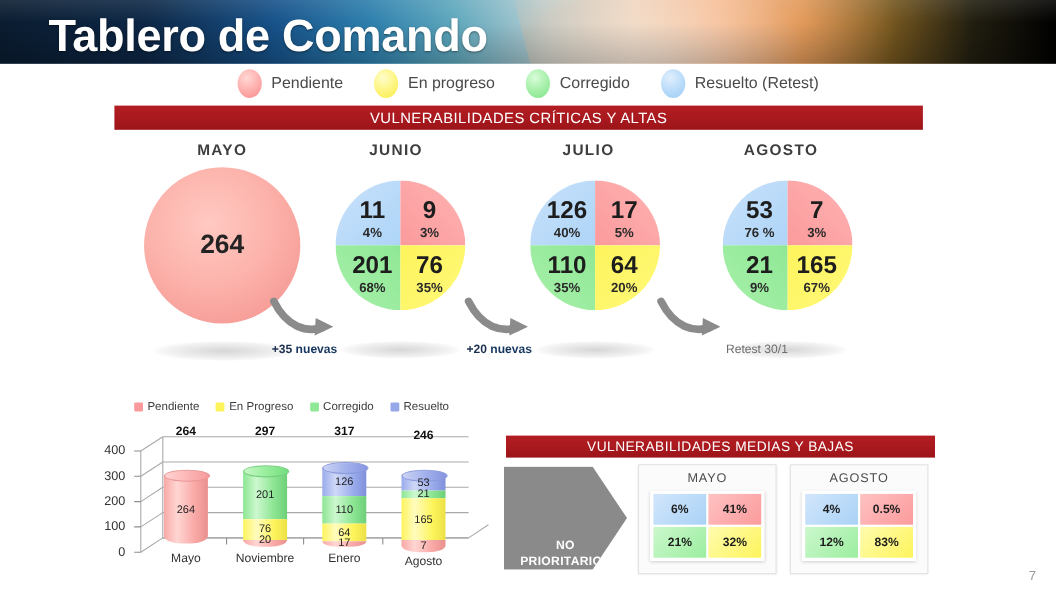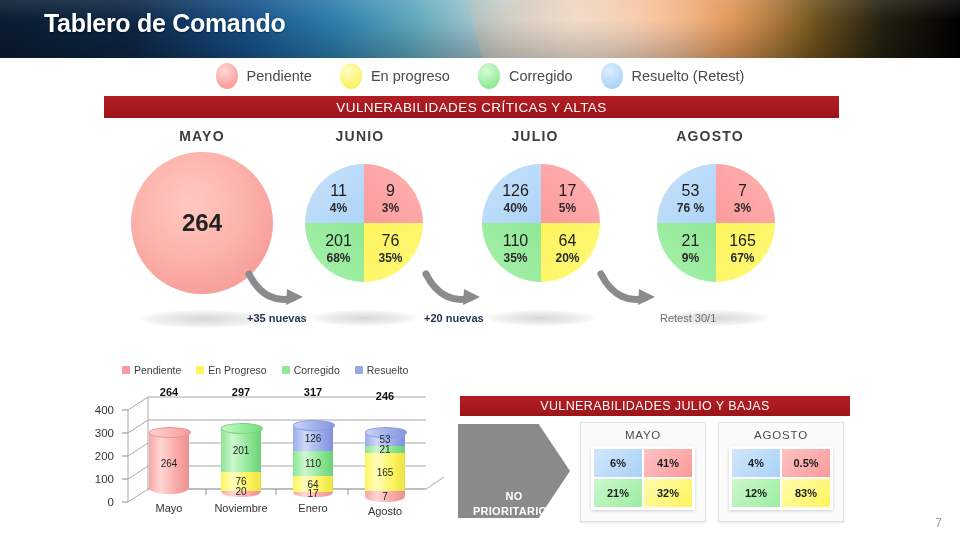--- a/index.html
+++ b/index.html
@@ -34,21 +34,21 @@
     background:radial-gradient(ellipse at 30% 60%, rgba(255,240,225,.75) 0%, rgba(255,190,140,.25) 45%, rgba(0,0,0,0) 72%);
     transform:rotate(-14deg);pointer-events:none;
   }
   #header .vshade{
     position:absolute;left:0;top:0;width:960px;height:58px;
     background:linear-gradient(180deg, rgba(255,255,255,.10) 0%, rgba(0,0,0,0) 35%, rgba(0,0,0,.22) 100%);
     pointer-events:none;
   }
   #deck-title{
     position:absolute;left:44px;top:9px;
-    font-size:25px;font-weight:bold;color:#ffffff;letter-spacing:-.3px;
+    font-size:41px;font-weight:bold;color:#ffffff;letter-spacing:-.3px;
     text-shadow:0 1px 2px rgba(0,0,0,.45);
     white-space:nowrap;
   }
 
   
   #top-legend{
     position:absolute;left:0;top:60px;width:960px;height:32px;
     display:flex;justify-content:center;align-items:center;gap:28px;
   }
   .tl-item{display:flex;align-items:center;gap:9px;}
@@ -85,21 +85,21 @@
   #mayo-circle .big-num{font-size:24px;font-weight:bold;color:#232323;line-height:1;}
   #mayo-circle .sub{font-size:10.5px;color:#4b4b4b;text-align:center;line-height:1.22;margin-top:4px;letter-spacing:.2px;}
 
   
   .quadpie{position:absolute;width:118px;height:118px;border-radius:50%;overflow:hidden;}
   .quadpie .q{position:absolute;width:59px;height:59px;display:flex;flex-direction:column;align-items:center;justify-content:center;box-sizing:border-box;}
   .quadpie .q.tl{left:0;top:0;background:linear-gradient(135deg,#c9e2fb 0%,#add4f7 100%);padding-left:8px;padding-top:10px;}
   .quadpie .q.tr{left:59px;top:0;background:linear-gradient(225deg,#ffb3b3 0%,#fb9a9c 100%);padding-right:6px;padding-top:10px;}
   .quadpie .q.bl{left:0;top:59px;background:linear-gradient(45deg,#a8f0ab 0%,#8fe895 100%);padding-left:8px;padding-bottom:8px;}
   .quadpie .q.br{left:59px;top:59px;background:linear-gradient(315deg,#fff97a 0%,#fdf45c 100%);padding-right:6px;padding-bottom:8px;}
-  .quadpie .qn{font-size:16px;font-weight:normal;color:#1d1d1d;line-height:1;}
+  .quadpie .qn{font-size:22px;font-weight:bold;color:#1d1d1d;line-height:1;}
   .quadpie .qp{font-size:12px;font-weight:bold;color:#2a2a2a;line-height:1;margin-top:3px;}
 
   
   .flow-arrow{position:absolute;width:62px;height:42px;}
   .flow-note{position:absolute;font-size:11px;font-weight:bold;white-space:nowrap;}
   .flow-note .plus{color:#1b2f4e;}
   .flow-note .word{color:#16365e;}
   .flow-note.plain{font-weight:normal;color:#6d6d6d;}
 
   
@@ -389,21 +389,21 @@
       </div>
     </div>
 
     <div class="xt" style="left:45px;top:108px;">Mayo</div>
     <div class="xt" style="left:117px;top:108px;">Noviembre</div>
     <div class="xt" style="left:189px;top:108px;">Enero</div>
     <div class="xt" style="left:261px;top:111px;">Agosto</div>
   </div>
 </div>
 
-<div class="red-banner" id="banner-medias">VULNERABILIDADES JULIO Y BAJAS</div>
+<div class="red-banner" id="banner-medias">VULNERABILIDADES MEDIAS Y BAJAS</div>
 
 <div id="nop">
   <div class="nop-tx">
     <div>NO</div>
     <div>PRIORITARIOS</div>
   </div>
 </div>
 
 <div class="mini-panel" style="left:580px;">
   <div class="mp-title">MAYO</div>

